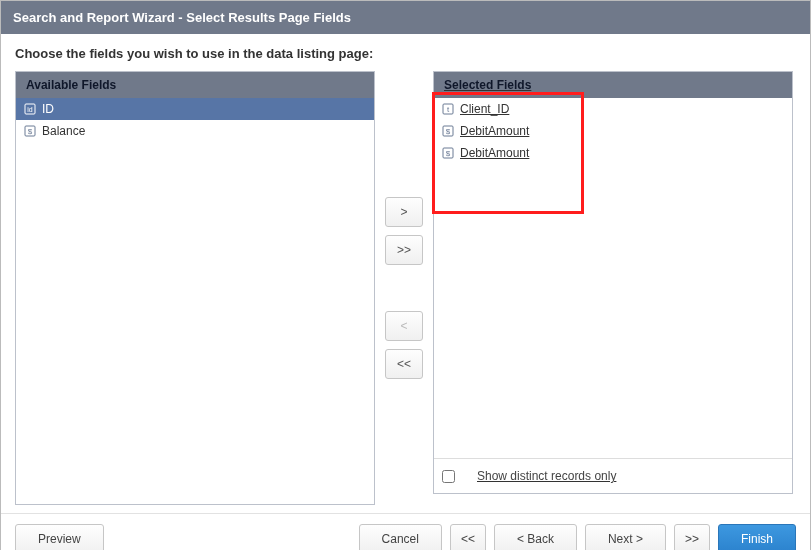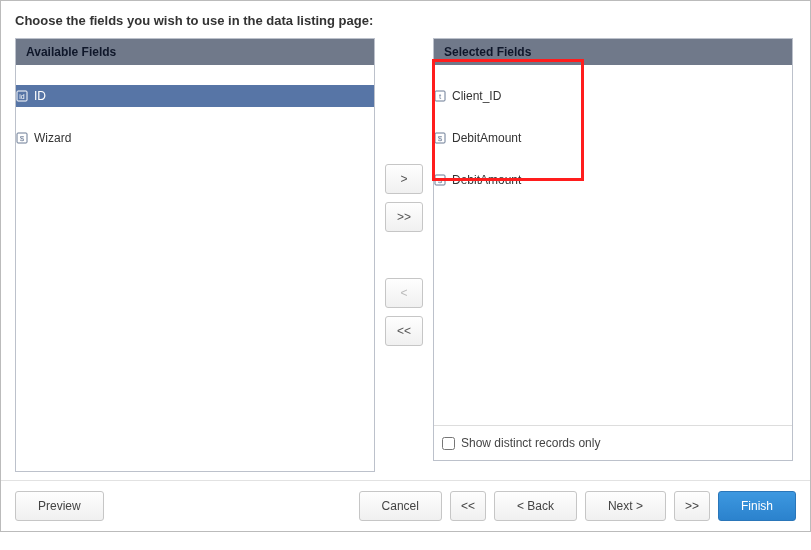--- a/index.html
+++ b/index.html
@@ -8,41 +8,42 @@
 .title-bar { background: #70798a; color: #fff; padding: 9px 12px; font-size: 13px; font-weight: bold; }
 .content { padding: 12px 14px 8px 14px; }
 .instruction { font-size: 13px; font-weight: bold; margin-bottom: 10px; }
 .panels-row { display: flex; align-items: stretch; }
 .panel-col { width: 360px; }
 .right-col { width: 360px; }
 .middle-col { width: 58px; display: flex; flex-direction: column; align-items: center; justify-content: center; gap: 8px; }
 .panel { border: 1px solid #bcc1cb; width: 100%; }
 .panel-header { background: #70798a; color: #0f172a; padding: 6px 10px; font-size: 12px; font-weight: bold; }
 .panel-body { height: 360px; overflow: auto; background: #fff; }
-.field-item { display: flex; align-items: center; gap: 6px; padding: 4px 0; height: 22px; font-size: 12px; margin-top: 20px; }
+.field-item { display: flex; align-items: center; gap: 6px; padding: 4px 8px; height: 22px; font-size: 12px; }
 .field-item.selected { background: #5775a6; color: #fff; }
 .field-item .icon-box { width: 12px; height: 12px; display: inline-flex; align-items: center; justify-content: center; }
-.panel-footer { border-top: 1px solid #ddd; padding: 10px 8px; display: flex; align-items: center; gap: 6px; font-size: 12px; color: #444; }
+.panel-footer { border-top: 1px solid #ddd; padding: 10px 8px; display: flex; align-items: center; gap: 22px; font-size: 12px; color: #444; }
 .transfer-btn { width: 38px; height: 30px; border: 1px solid #c6c6c6; background: linear-gradient(#fefefe, #f0f0f0); border-radius: 3px; font-size: 12px; color: #555; cursor: pointer; }
 .transfer-btn.disabled { color: #bbb; cursor: default; }
 .transfer-gap { height: 30px; }
 .footer-row { border-top: 1px solid #e2e2e2; padding: 10px 14px; display: flex; align-items: center; gap: 8px; }
 .footer-row .spacer { flex: 1; }
 .btn { height: 30px; border: 1px solid #c6c6c6; background: linear-gradient(#fefefe, #f0f0f0); border-radius: 3px; font-size: 12px; color: #444; cursor: pointer; padding: 0 22px; }
 .btn.small { padding: 0 10px; }
 .btn.primary { background: linear-gradient(#3d98e0, #2b82cd); color: #fff; border-color: #2a76b9; }
 .highlight-box { position: absolute; border: 3px solid #ff1d1d; pointer-events: none; }
-.right-panel-wrap { position: relative; }
+.right-panel-wrap { position: relative; text-decoration: underline; }
 .icon-box svg { width: 12px; height: 12px; }
 input[type=checkbox] { width: 13px; height: 13px; }
 </style>
 </head>
 <body>
 
 <div class="window">
+  <div class="title-bar">Search and Report Wizard - Select Results Page Fields</div>
 
   <div class="content">
     <div class="instruction">Choose the fields you wish to use in the data listing page:</div>
 
     <div class="panels-row">
 
       <div class="panel-col">
         <div class="panel">
           <div class="panel-header">Available Fields</div>
           <div class="panel-body" id="available-body" style="height:406px;">
@@ -55,21 +56,21 @@
                 </span>
                 <span>ID</span>
               </div>
               <div class="field-item">
                 <span class="icon-box">
                   <svg viewBox="0 0 12 12">
                     <rect x="1" y="1" width="10" height="10" rx="1" fill="none" stroke="#6a7a94" stroke-width="1"></rect>
                     <text x="6" y="9" text-anchor="middle" font-size="8" fill="#6a7a94" font-family="Arial">$</text>
                   </svg>
                 </span>
-                <span>Wizard</span>
+                <span>Balance</span>
               </div>
             </div>
         </div>
       </div>
 
       <div class="middle-col">
         <button class="transfer-btn">&gt;</button>
         <button class="transfer-btn">&gt;&gt;</button>
         <div class="transfer-gap"></div>
         <button class="transfer-btn disabled">&lt;</button>

